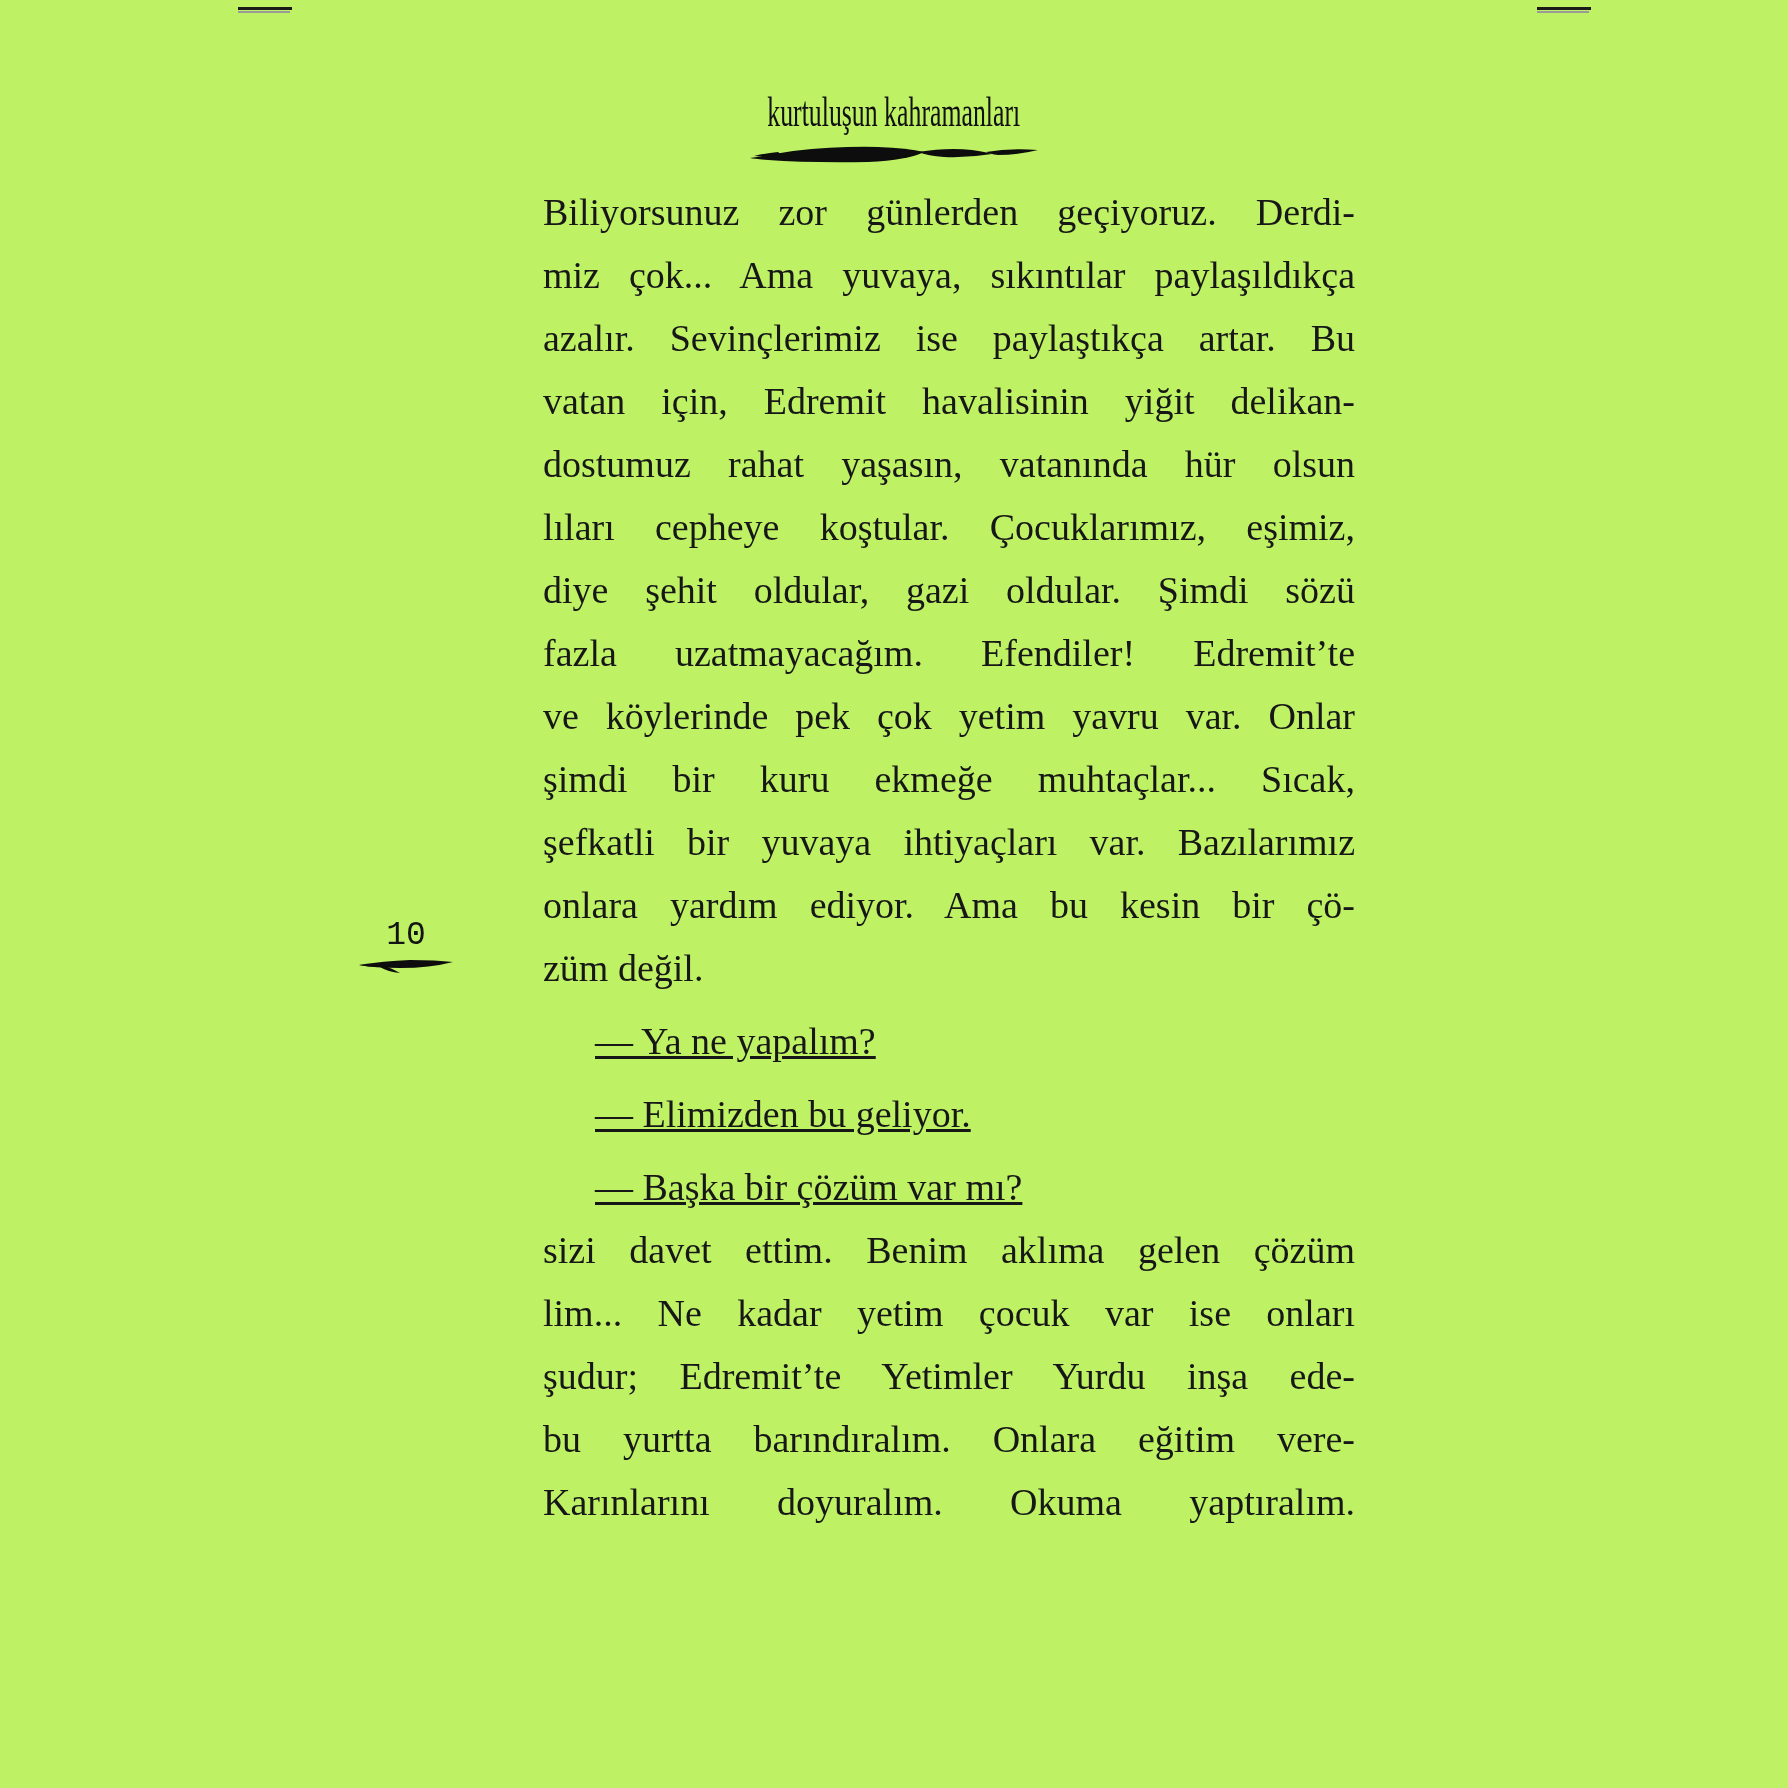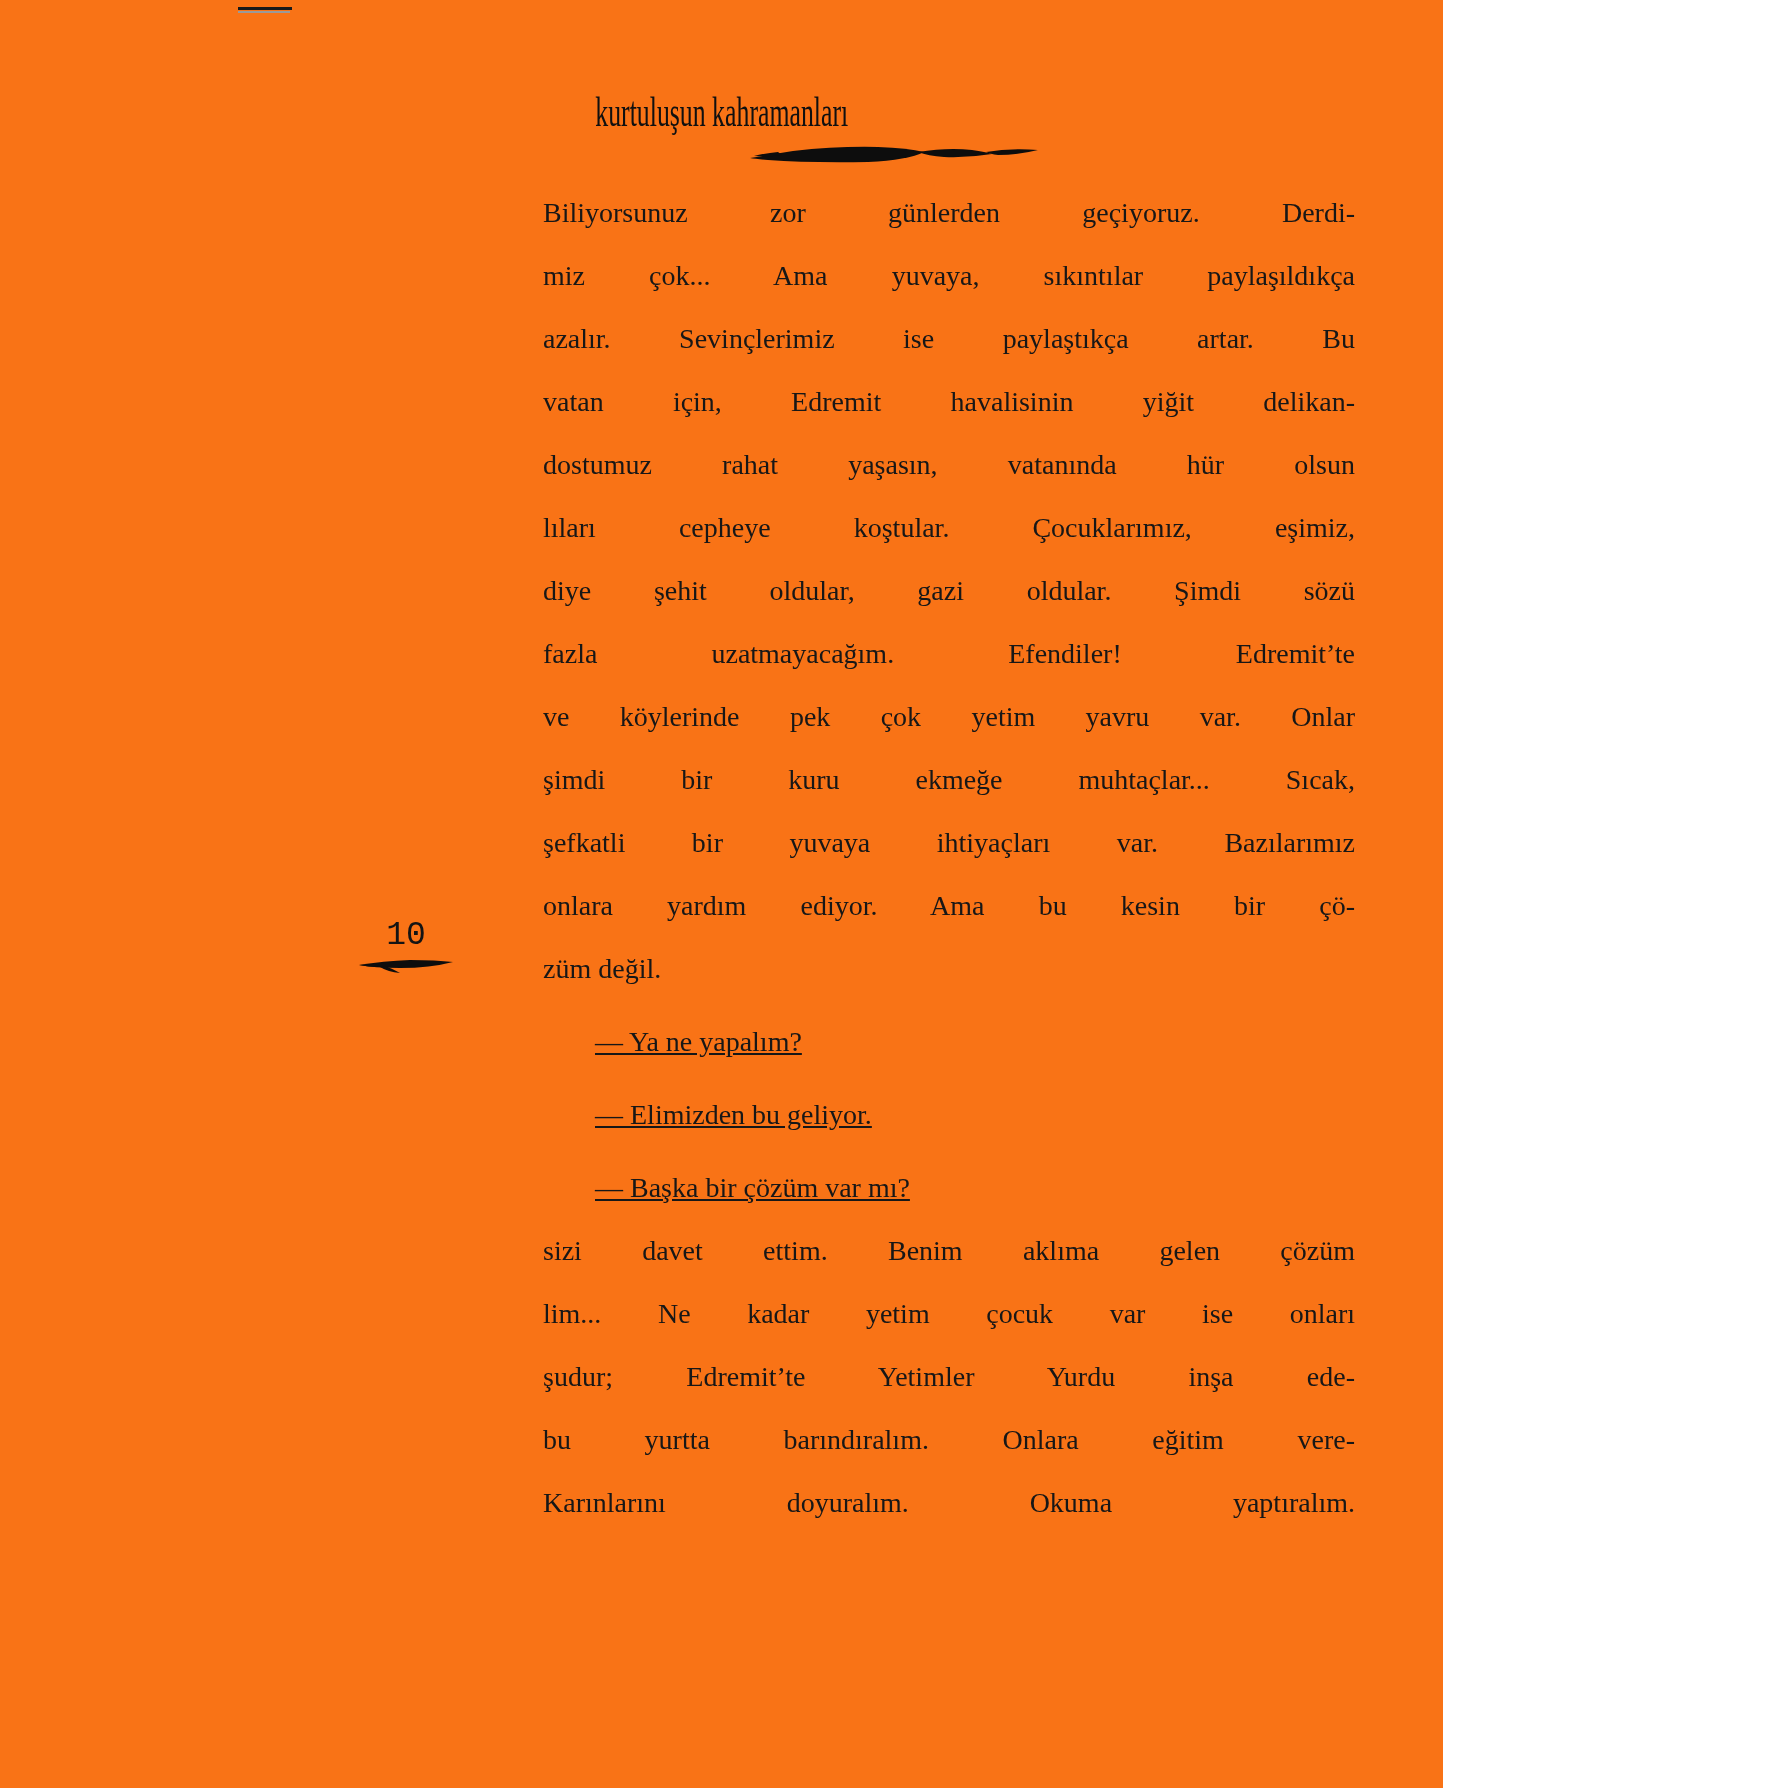--- a/index.html
+++ b/index.html
@@ -1,20 +1,20 @@
 <!DOCTYPE html>
 <html><head>
 <meta charset="utf-8">
 <style>
   html, body { margin: 0; padding: 0; background: #ffffff; }
   .page {
     position: relative;
-    width: 1443px;
+    width: 1788px;
     height: 1788px;
-    background: #f97316;
+    background: #bef264;
     font-family: "Liberation Serif", serif;
     color: #161616;
     overflow: hidden;
   }
 
   
   .trim-mark { position: absolute; top: 7px; width: 54px; height: 8px; }
   .trim-mark.left  { left: 238px; }
   .trim-mark.right { left: 1537px; }
   .trim-mark .tm1 { width: 100%; height: 3px; background: #1a1a1a; }
@@ -59,21 +59,21 @@
   }
   .page-number-flourish { width: 96px; height: 20px; margin-top: 1px; }
 
   
   .text-block {
     position: absolute;
     left: 543px; top: 181px;
     width: 812px;
   }
   .line {
-    font-size: 28px;
+    font-size: 38px;
     line-height: 63px;
     height: 63px;
     text-align: justify;
     text-align-last: left;
     color: #171717;
   }
   .line.j   { text-align-last: justify; }
   .line.ind { padding-left: 52px; text-decoration: underline; }
   .line.gap { margin-top: 10px; }
 </style>

